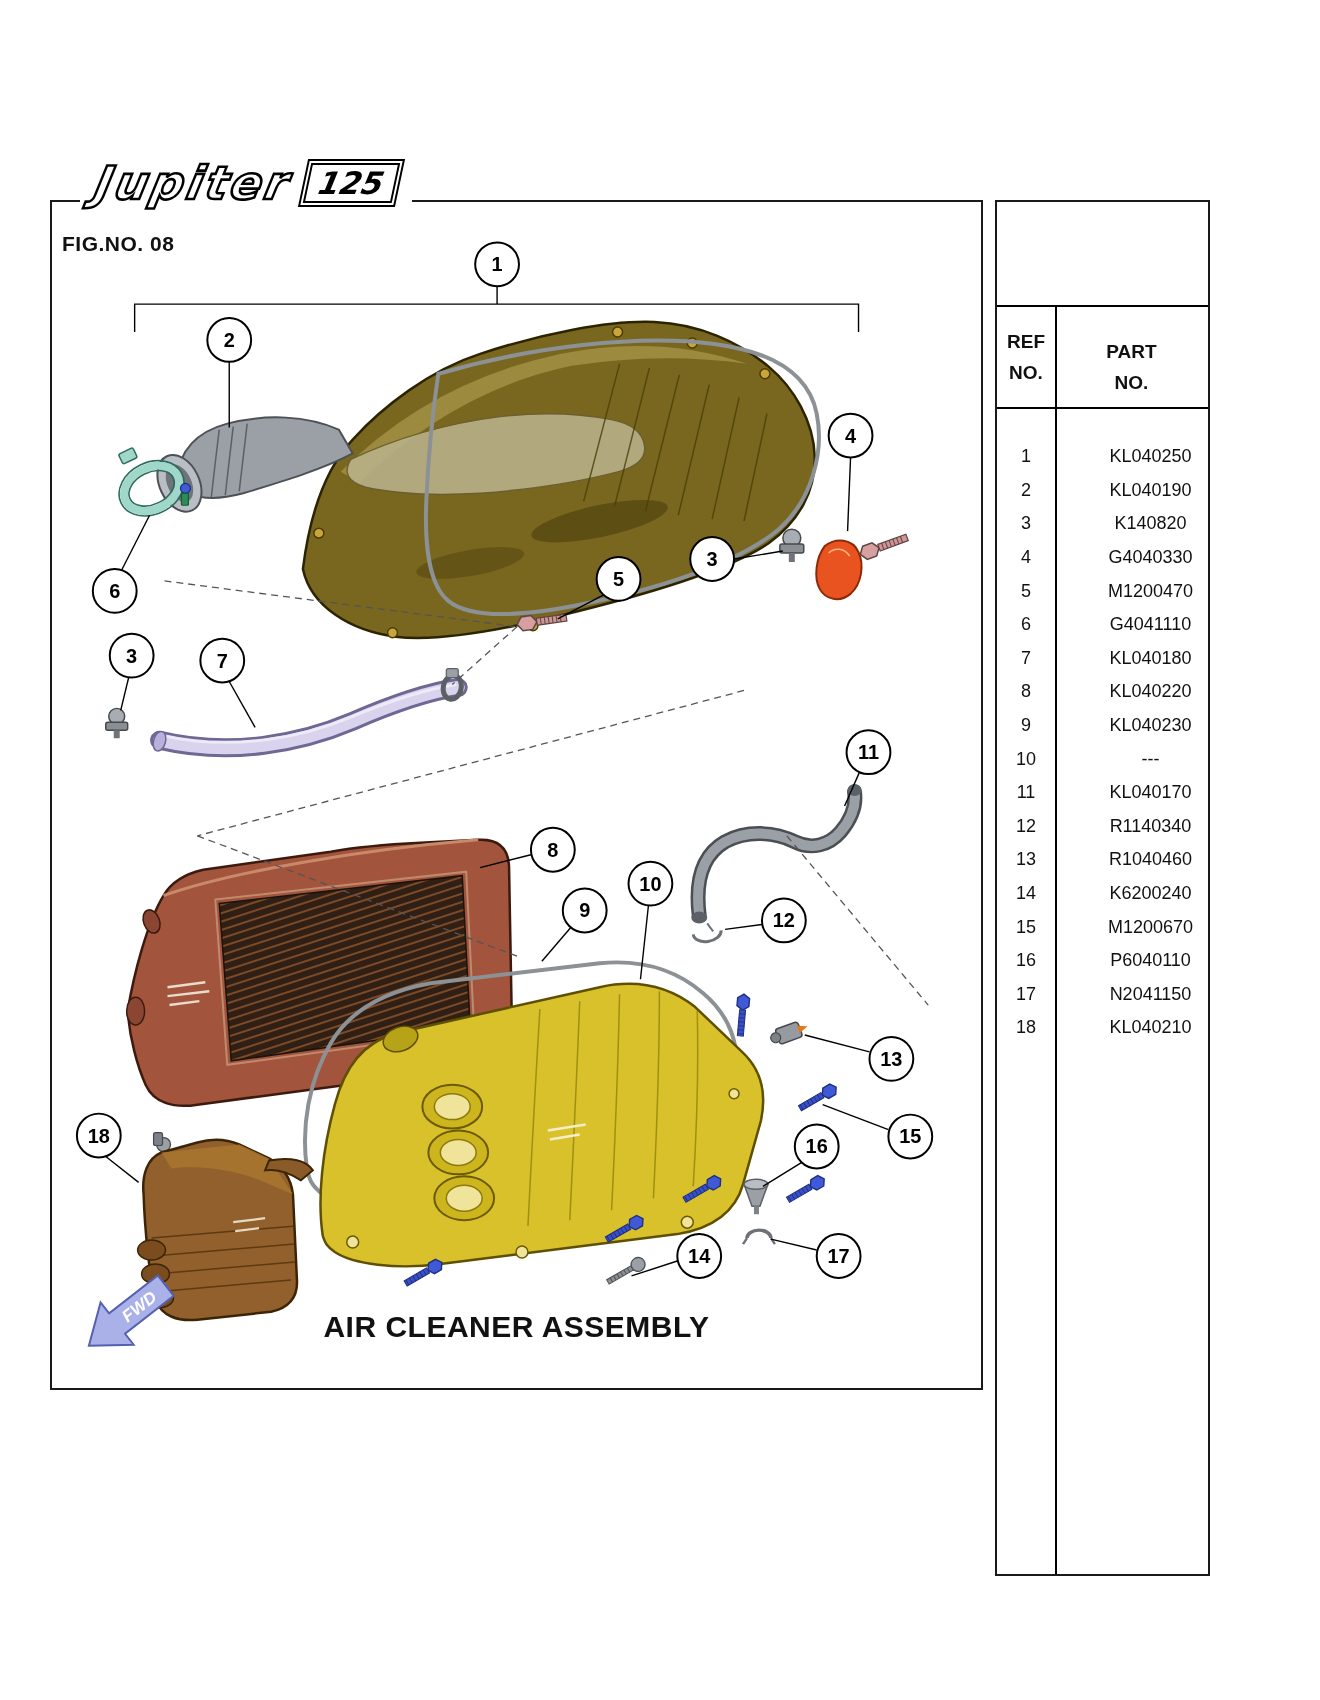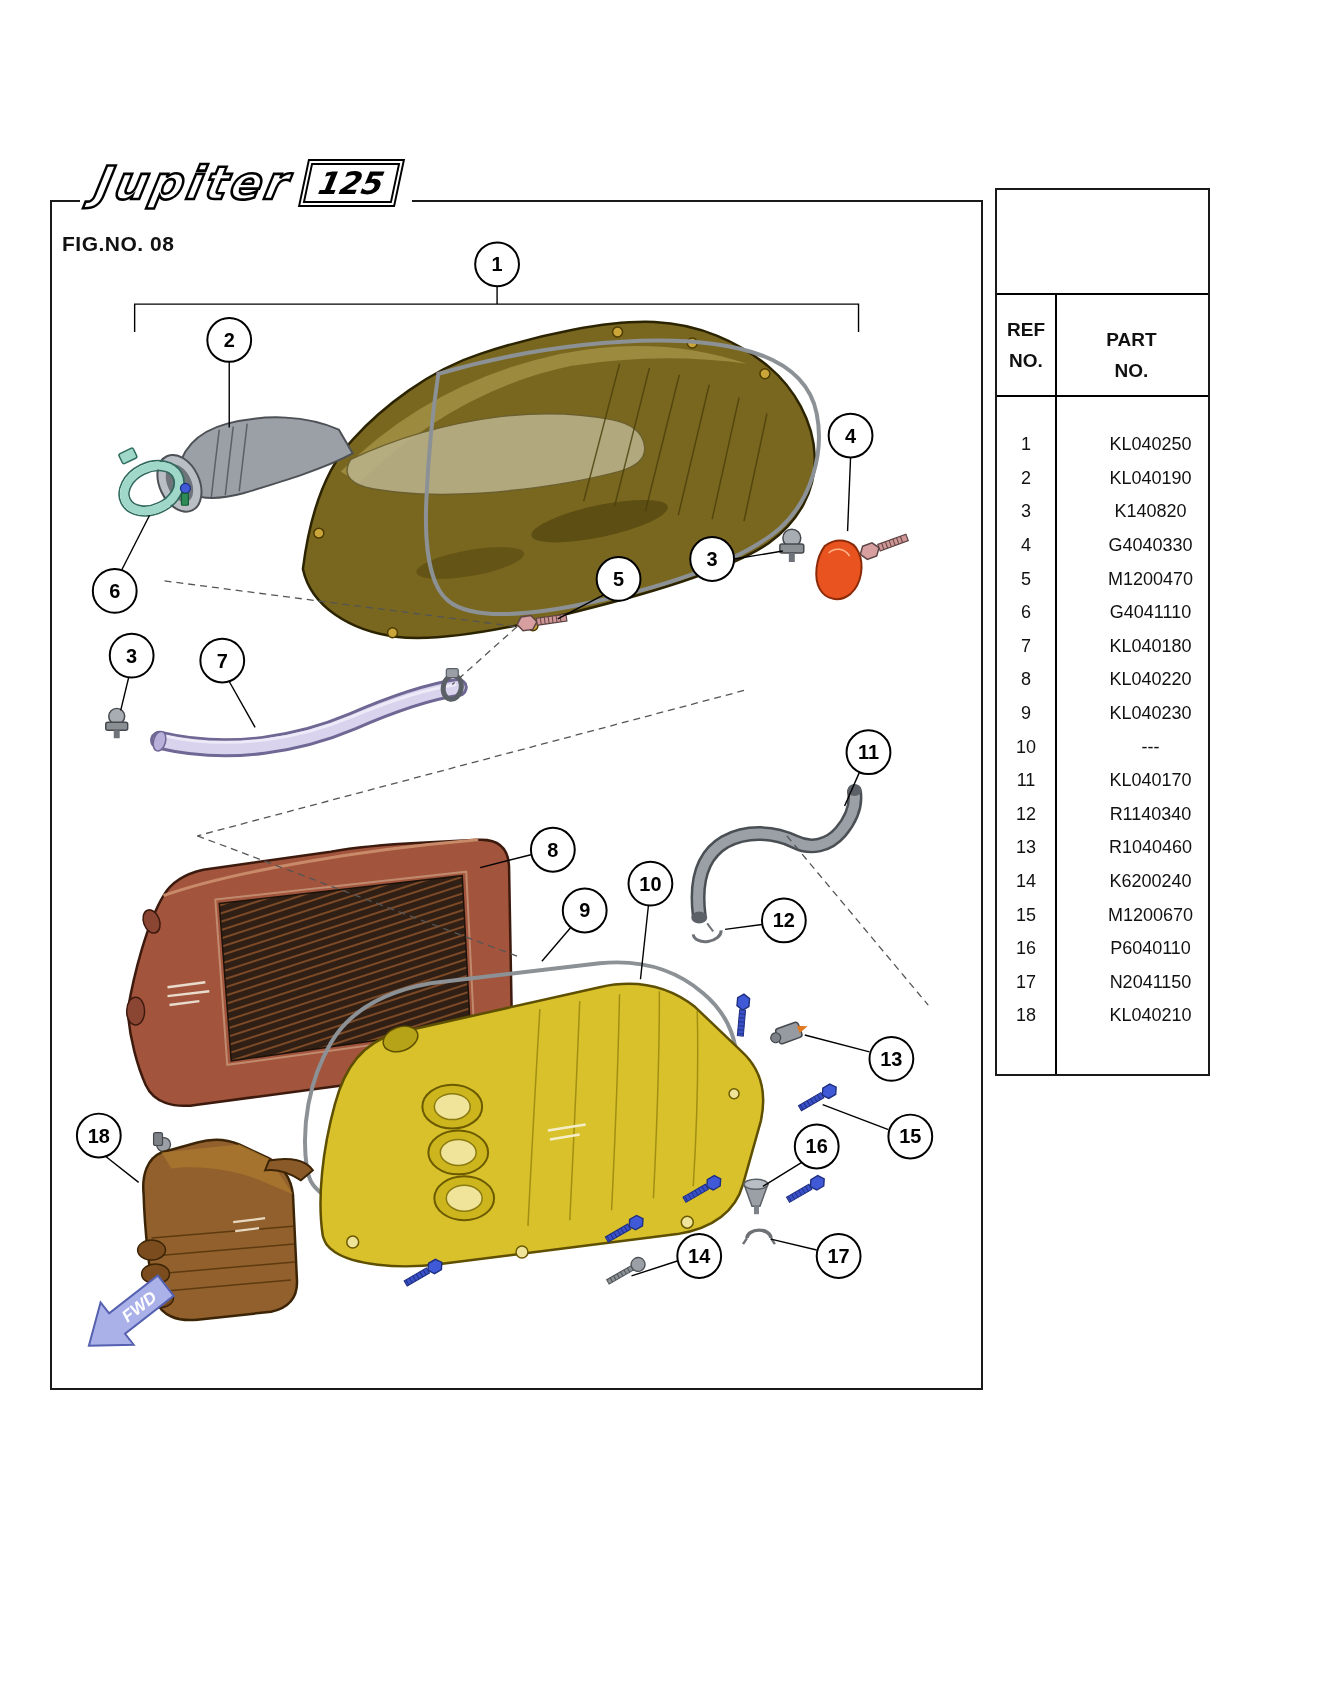--- a/index.html
+++ b/index.html
@@ -20,21 +20,21 @@
   .fig-no{position:absolute;left:10px;top:30px;font-size:21px;font-weight:700;letter-spacing:.5px;z-index:4;text-align:right;}
   .assembly-title{position:absolute;left:0;width:100%;top:1108px;text-align:center;
                   font-size:30px;font-weight:800;letter-spacing:.5px;z-index:4;}
   svg.diagram{position:absolute;left:0;top:0;width:100%;height:100%;}
   .callout circle{fill:#fff;stroke:#000;stroke-width:2px;}
   .callout text{font:700 20px "Liberation Sans",sans-serif;text-anchor:middle;fill:#000;}
   .leader{fill:none;stroke:#000;stroke-width:1.4px;}
   .dash{fill:none;stroke:#555;stroke-width:1.3px;stroke-dasharray:7 5;}
   .fwd-text{font:italic 800 17px "Liberation Sans",sans-serif;fill:#fff;text-anchor:middle;}
   
-  .table-panel{position:absolute;left:995px;top:188px;width:215px;height:888px;
+  .table-panel{position:absolute;left:995px;top:200px;width:215px;height:1376px;
                border:2.5px solid #1a1a1a;box-sizing:border-box;background:#fff;}
   .panel-top{height:103px;border-bottom:2px solid #000;}
   .panel-header{height:100px;border-bottom:2px solid #000;display:flex;align-items:stretch;}
   .panel-header .col{display:flex;flex-direction:column;justify-content:center;align-items:center;
                      font-weight:700;font-size:19px;line-height:31px;}
   .col-ref{width:58px;}
   .col-part{flex:1;margin-top:20px;}
   .divider{position:absolute;left:58px;top:103px;bottom:0;width:2px;background:#000;}
   .panel-rows{padding-top:31px;}
   .prow{display:flex;height:33.6px;align-items:center;font-size:18px;}
@@ -46,20 +46,21 @@
 
 <div class="page">
 
   <div class="logo">
     <span class="brand">Jupiter</span>
     <span class="model">125</span>
   </div>
 
   <div class="main-box">
     <div class="fig-no">FIG.NO. 08</div>
+    <div class="assembly-title">AIR CLEANER ASSEMBLY</div>
 
     <svg class="diagram" viewBox="50 200 933 1190">
       <defs>
         <pattern id="mesh" width="8" height="8" patternUnits="userSpaceOnUse" patternTransform="rotate(72)">
           <rect width="8" height="8" fill="#2f1f14"></rect>
           <line x1="1" y1="0" x2="1" y2="8" stroke="#7d4a28" stroke-width="2"></line>
         </pattern>
       </defs>
 
       <g id="parts-layer">

